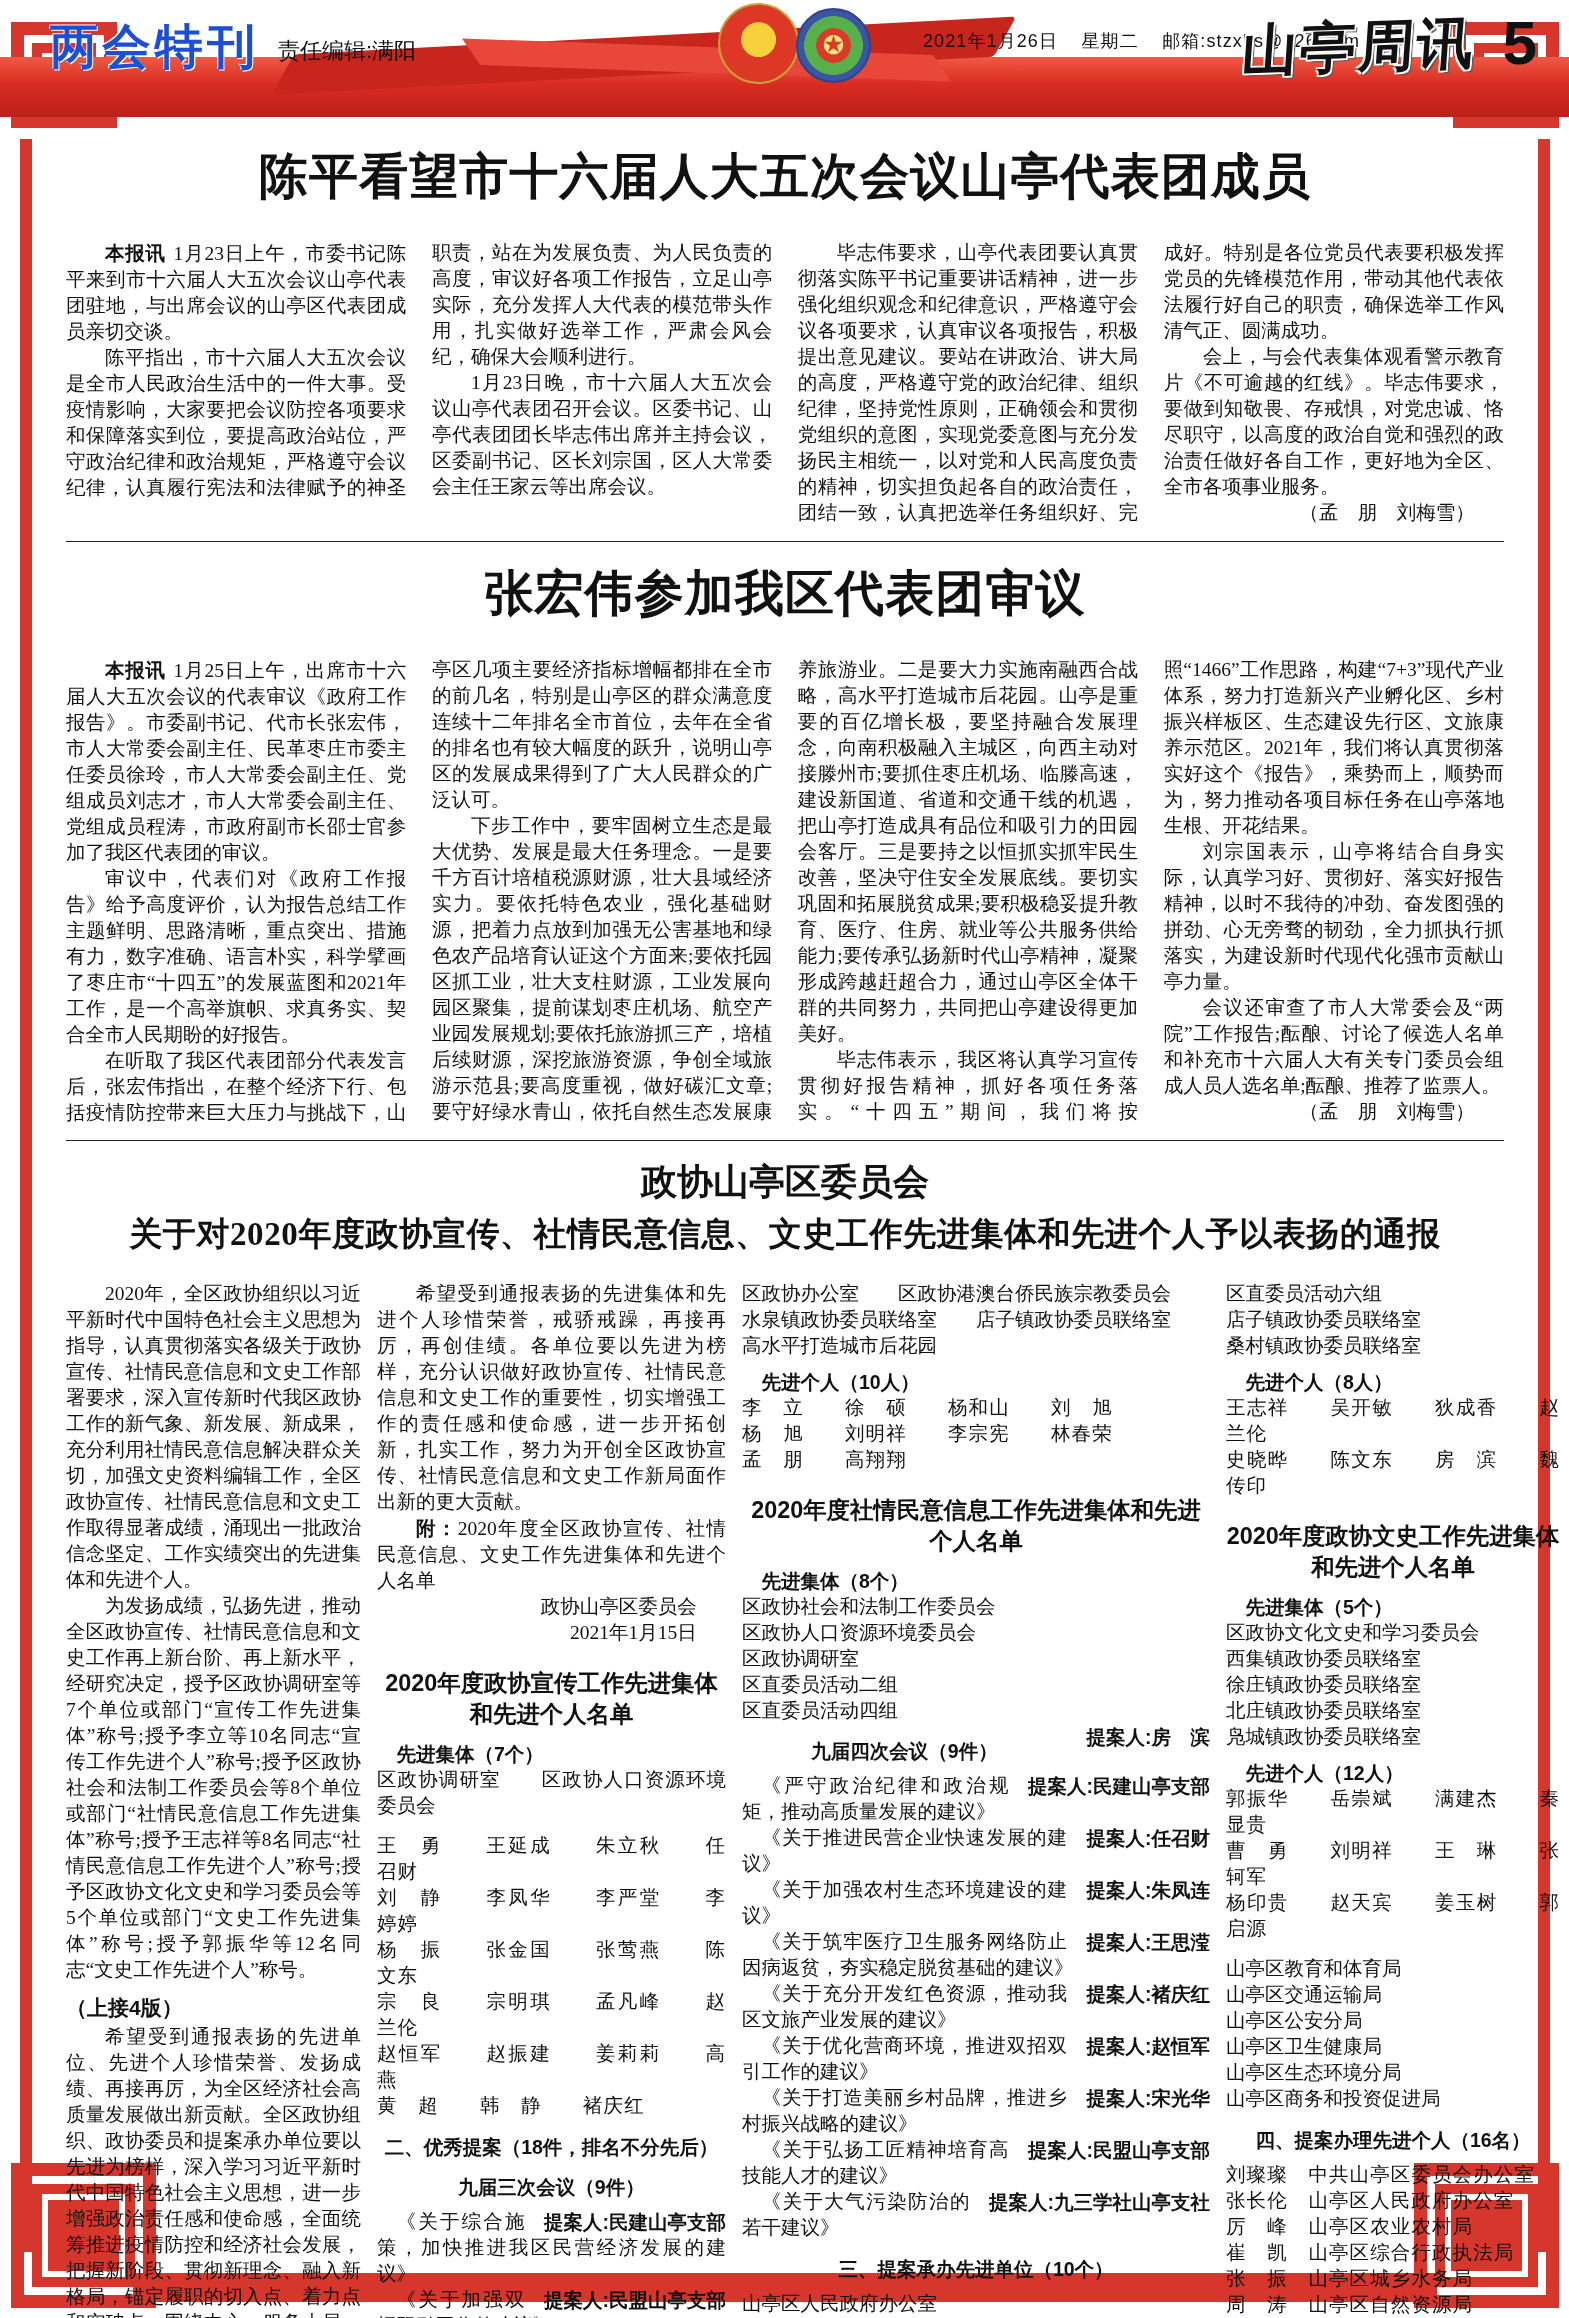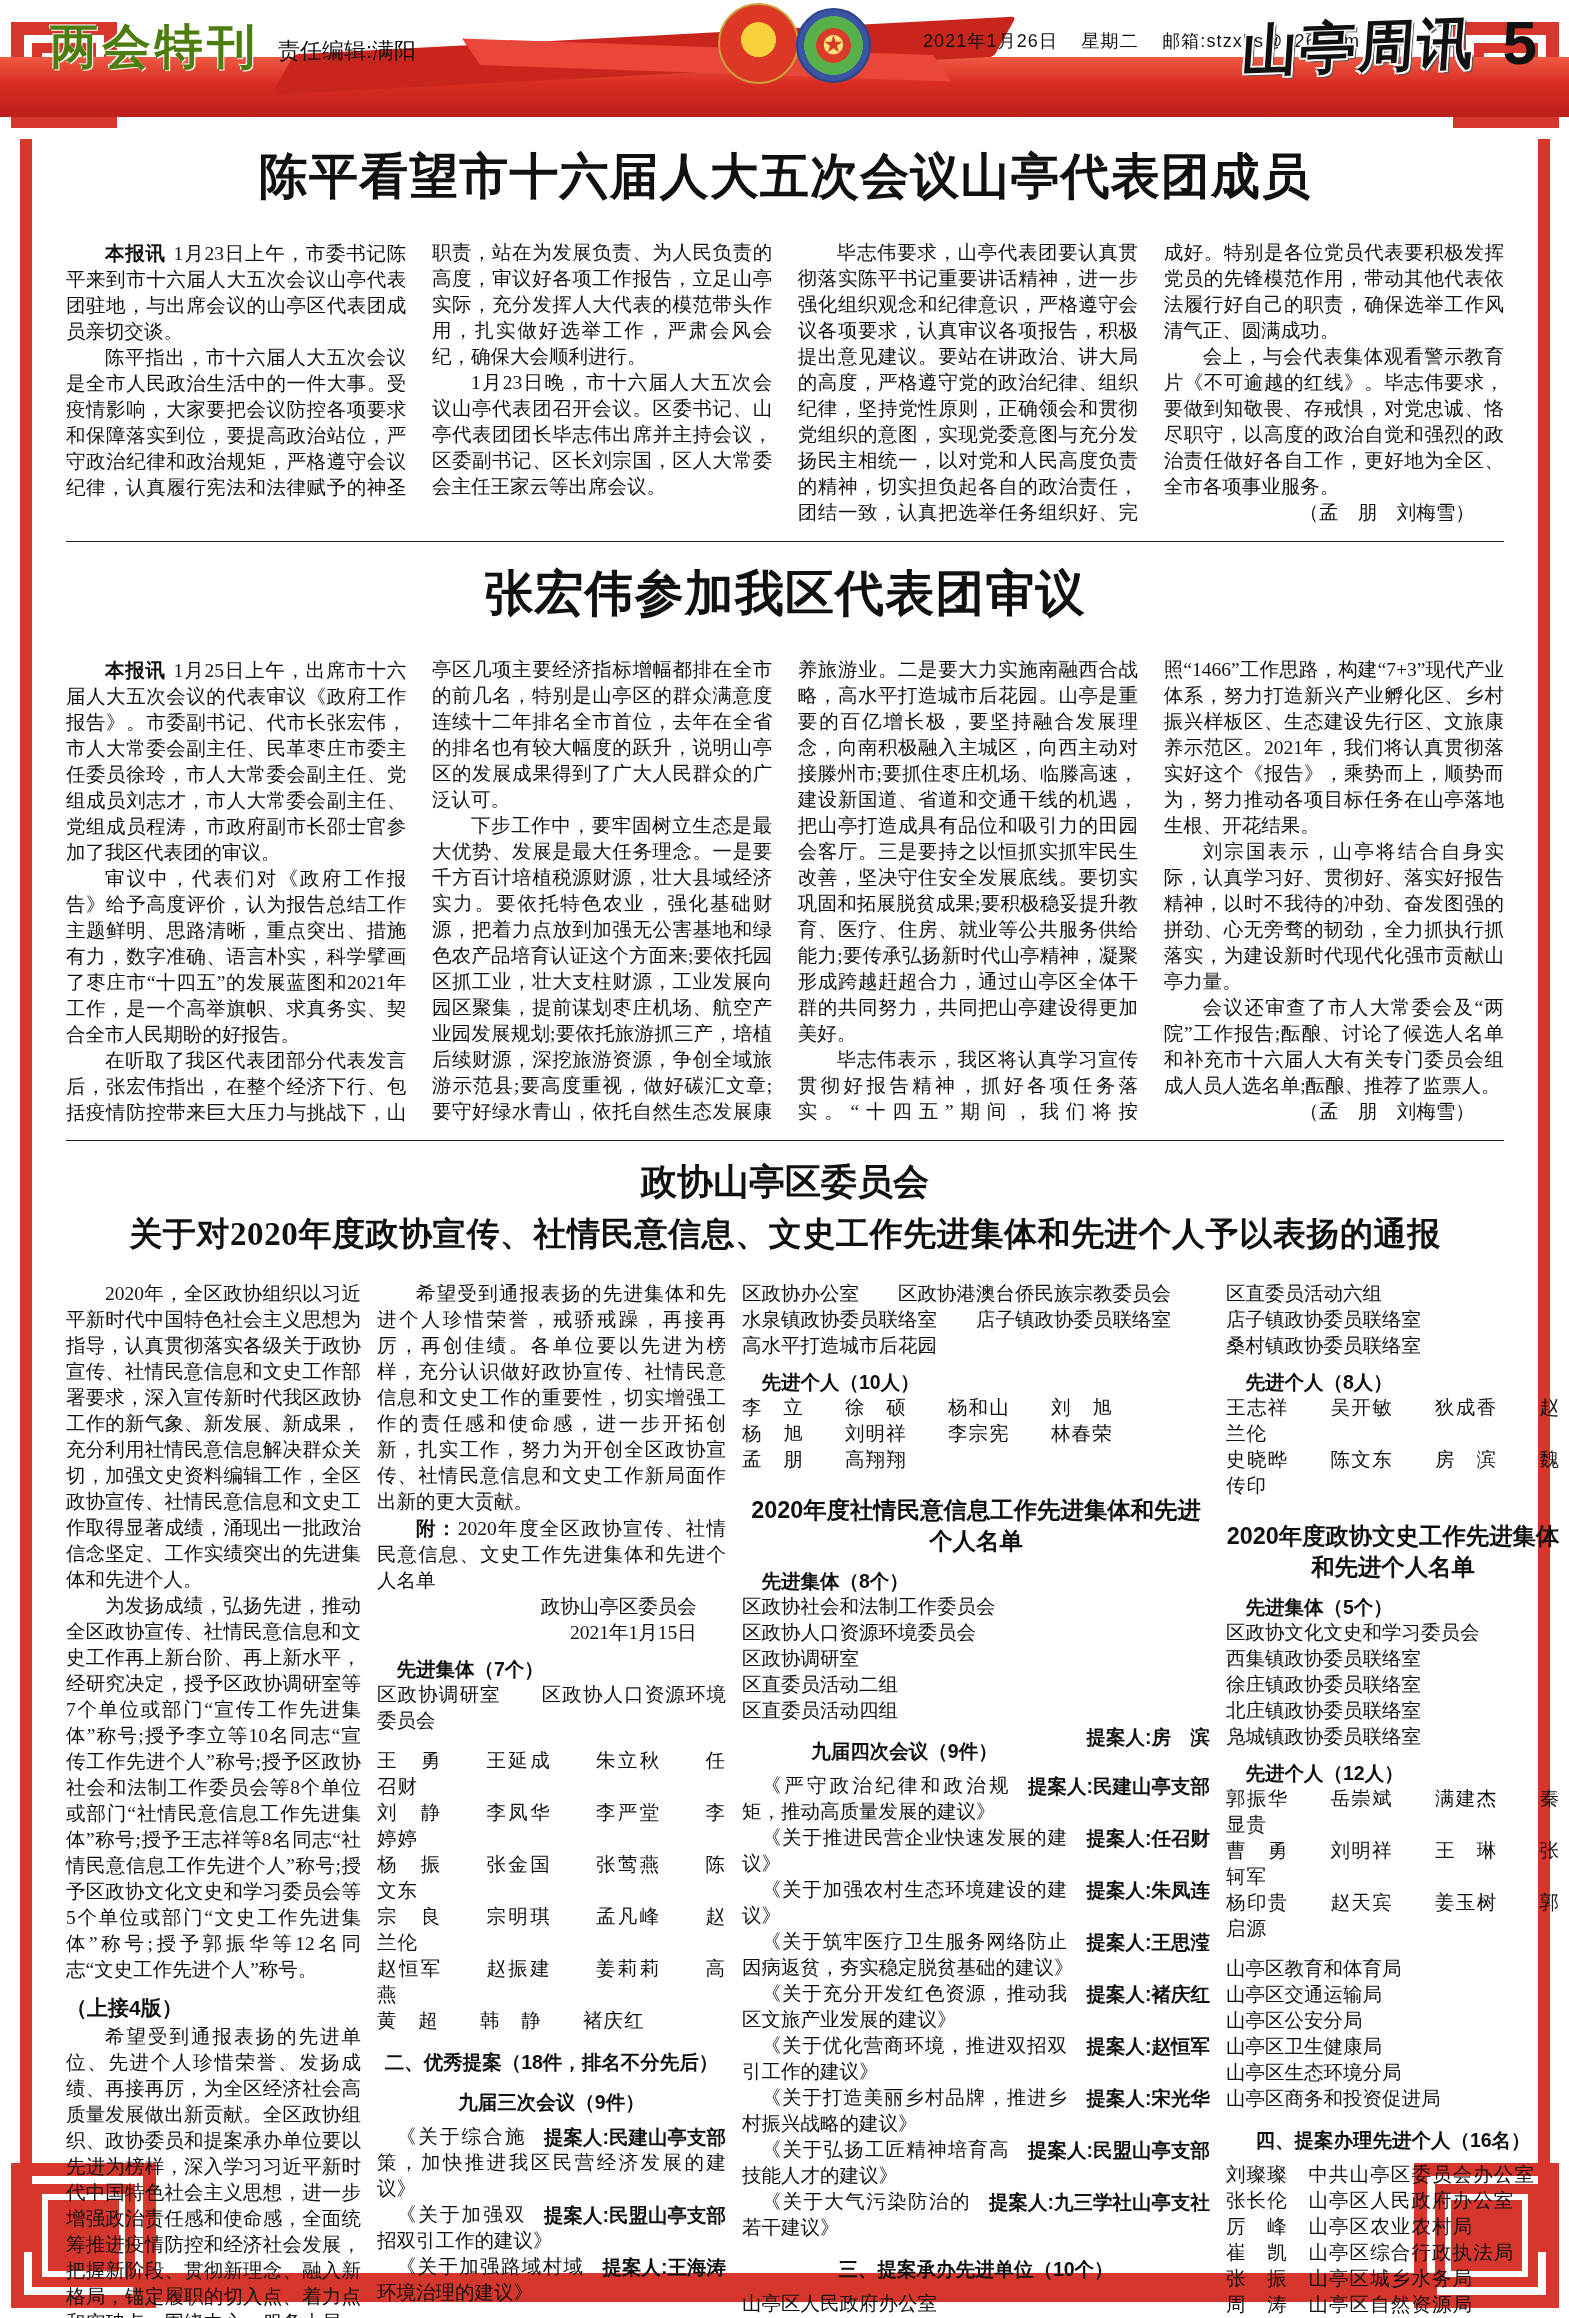--- a/index.html
+++ b/index.html
@@ -17,21 +17,21 @@
   .bbar{position:absolute;bottom:16.7px;left:133px;right:133px;height:29px;background:#d6362c;}
   
   .hdr{position:relative;height:125px;}
   .ribbon{position:absolute;left:0;right:0;top:57px;height:60px;
           background:linear-gradient(180deg,#ef5a43 0%,#d92c22 45%,#bc1f1a 100%);}
   .ribbon:before{content:"";position:absolute;left:18%;top:-21px;width:46%;height:39px;
           background:#c8251d;transform:skewY(-3deg) skewX(-30deg);border-radius:4.4px;}
   .ribbon:after{content:"";position:absolute;left:30%;top:-10px;width:30%;height:25.6px;
           background:#e8473a;transform:skewY(2deg) skewX(35deg);}
   .special{position:absolute;left:50px;top:14.5px;font-family:"Liberation Sans","DejaVu Sans",sans-serif;
-           font-weight:900;font-size:48px;letter-spacing:4.4px;color:#4d7c0f;
+           font-weight:900;font-size:48px;letter-spacing:4.4px;color:#1d4ed8;
            text-shadow:1.1px 1.1px 0 #fff,-1.1px -1.1px 0 #fff;}
   .editor{position:absolute;left:278px;top:36px;font-size:22px;font-family:"Liberation Sans",sans-serif;}
   .dateline{position:absolute;left:923px;top:29px;font-size:18px;font-family:"Liberation Sans",sans-serif;letter-spacing:1.1px;white-space:nowrap;}
   .dateline span{margin-right:23.4px;}
   .masthead{position:absolute;right:95px;top:10px;font-size:56px;font-weight:900;
             transform:skewX(-6deg) rotate(-2deg);letter-spacing:2.2px;
             text-shadow:1.7px 1.7px 0 #fff,-1.7px -1.7px 0 #fff,1.7px -1.7px 0 #fff,-1.7px 1.7px 0 #fff,2.8px 2.8px 1.1px #555;}
   .pageno{position:absolute;right:33px;top:6.7px;font-size:62px;font-weight:700;font-family:"Liberation Sans",sans-serif;}
   .emblem{position:absolute;border-radius:50%;z-index:3;}
   .emblem.nat{left:718px;top:3.3px;width:77px;height:77px;
@@ -154,20 +154,21 @@
             <div class="blk p"><span>2020年，全区政协组织以习近平新时代中国特色社会主义思想为指导，认真贯彻落实各级关于政协宣传、社情民意信息和文史工作部署要求，深入宣传新时代我区政协工作的新气象、新发展、新成果，充分利用社情民意信息解决群众关切，加强文史资料编辑工作，全区政协宣传、社情民意信息和文史工作取得显著成绩，涌现出一批政治信念坚定、工作实绩突出的先进集体和先进个人。</span></div>
             <div class="blk p"><span>为发扬成绩，弘扬先进，推动全区政协宣传、社情民意信息和文史工作再上新台阶、再上新水平，经研究决定，授予区政协调研室等7个单位或部门“宣传工作先进集体”称号;授予李立等10名同志“宣传工作先进个人”称号;授予区政协社会和法制工作委员会等8个单位或部门“社情民意信息工作先进集体”称号;授予王志祥等8名同志“社情民意信息工作先进个人”称号;授予区政协文化文史和学习委员会等5个单位或部门“文史工作先进集体”称号;授予郭振华等12名同志“文史工作先进个人”称号。</span></div>
             <div class="blk cont"><span>（上接4版）</span></div>
             <div class="blk p"><span>希望受到通报表扬的先进单位、先进个人珍惜荣誉、发扬成绩、再接再厉，为全区经济社会高质量发展做出新贡献。全区政协组织、政协委员和提案承办单位要以先进为榜样，深入学习习近平新时代中国特色社会主义思想，进一步增强政治责任感和使命感，全面统筹推进疫情防控和经济社会发展，把握新阶段、贯彻新理念、融入新格局，锚定履职的切入点、着力点和突破点，围绕中心、服务大局，凝心聚力、砥砺奋进，推动“十四五”规划开好局、起好步，努力为加快推进新时代现代化强区建设做出更大贡献，以优异成绩庆祝建党100周年。</span></div>
           </div>
         <div>
             <div class="blk p"><span>希望受到通报表扬的先进集体和先进个人珍惜荣誉，戒骄戒躁，再接再厉，再创佳绩。各单位要以先进为榜样，充分认识做好政协宣传、社情民意信息和文史工作的重要性，切实增强工作的责任感和使命感，进一步开拓创新，扎实工作，努力为开创全区政协宣传、社情民意信息和文史工作新局面作出新的更大贡献。</span></div>
             <div class="blk att"><b class="lead">附：</b><span>2020年度全区政协宣传、社情民意信息、文史工作先进集体和先进个人名单</span></div>
             <div class="blk sig"><span>政协山亭区委员会</span></div>
             <div class="blk sig"><span>2021年1月15日</span></div>
+            <div class="blk bt"><span>2020年度政协宣传工作先进集体和先进个人名单</span></div>
             <div class="blk hl"><span>先进集体（7个）</span></div>
             <div class="blk it2"><span>区政协调研室　　区政协人口资源环境委员会</span></div>
             <div class="blk gap"></div>
             <div class="blk nm"><span>王　勇　　王延成　　朱立秋　　任召财</span></div>
             <div class="blk nm"><span>刘　静　　李凤华　　李严堂　　李婷婷</span></div>
             <div class="blk nm"><span>杨　振　　张金国　　张莺燕　　陈文东</span></div>
             <div class="blk nm"><span>宗　良　　宗明琪　　孟凡峰　　赵兰伦</span></div>
             <div class="blk nm"><span>赵恒军　　赵振建　　姜莉莉　　高　燕</span></div>
             <div class="blk nm"><span>黄　超　　韩　静　　褚庆红</span></div>
             <div class="blk hc"><span>二、优秀提案（18件，排名不分先后）</span></div>

